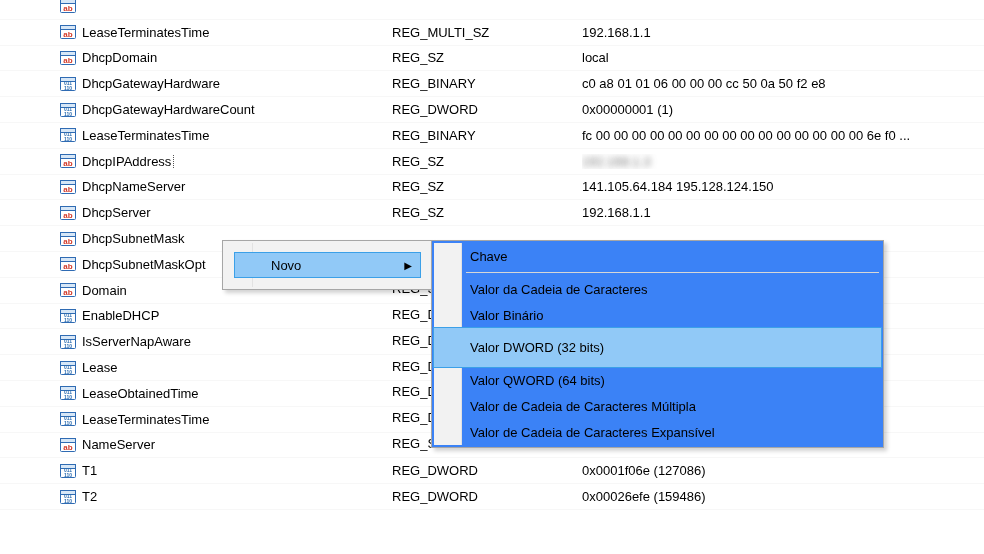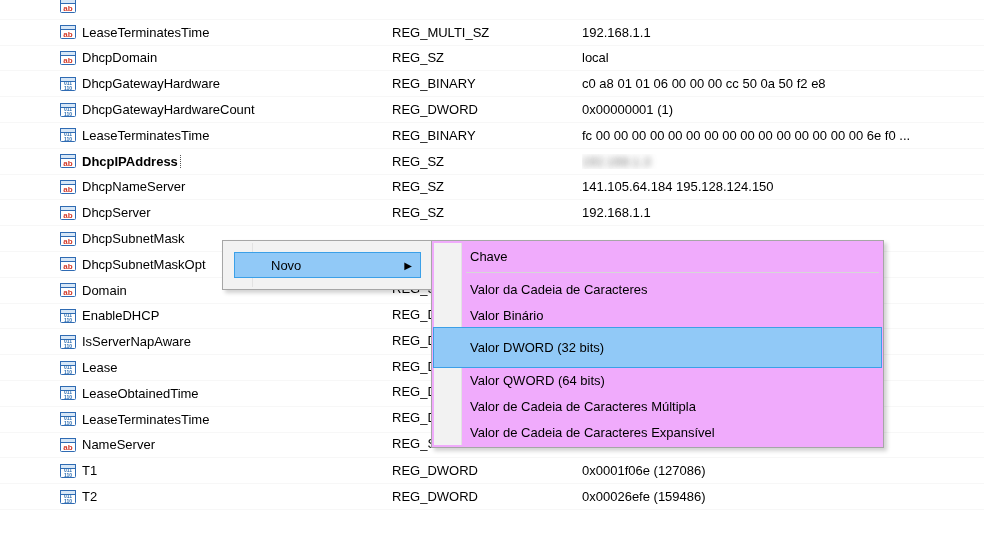--- a/index.html
+++ b/index.html
@@ -53,21 +53,20 @@
   }
   .col-data {
     flex: 1 1 auto;
     overflow: hidden;
     text-overflow: ellipsis;
   }
   .selected-name {
     border: 1px dotted #555;
     padding: 0 2px;
     margin-left: -3px;
-    font-weight: bold;
   }
   .blurred {
     color: transparent;
     text-shadow: 0 0 6px rgba(80,80,80,0.8);
     user-select: none;
     margin-top: 24px;
   }
 
   
   .menu1 {
@@ -107,21 +106,21 @@
     margin-left: auto;
     font-size: 10px;
   }
 
   
   .menu2 {
     position: absolute;
     left: 431px;
     top: 240px;
     width: 453px;
-    background: #f0abfc;
+    background: #3b82f6;
     border: 1px solid #a6a6a6;
     box-shadow: 3px 3px 4px rgba(0,0,0,0.18);
     padding: 2px;
     z-index: 11;
   }
   .menu2 .gutter {
     position: absolute;
     left: 2px; top: 2px; bottom: 2px;
     width: 28px;
     background: #f2f2f2;

